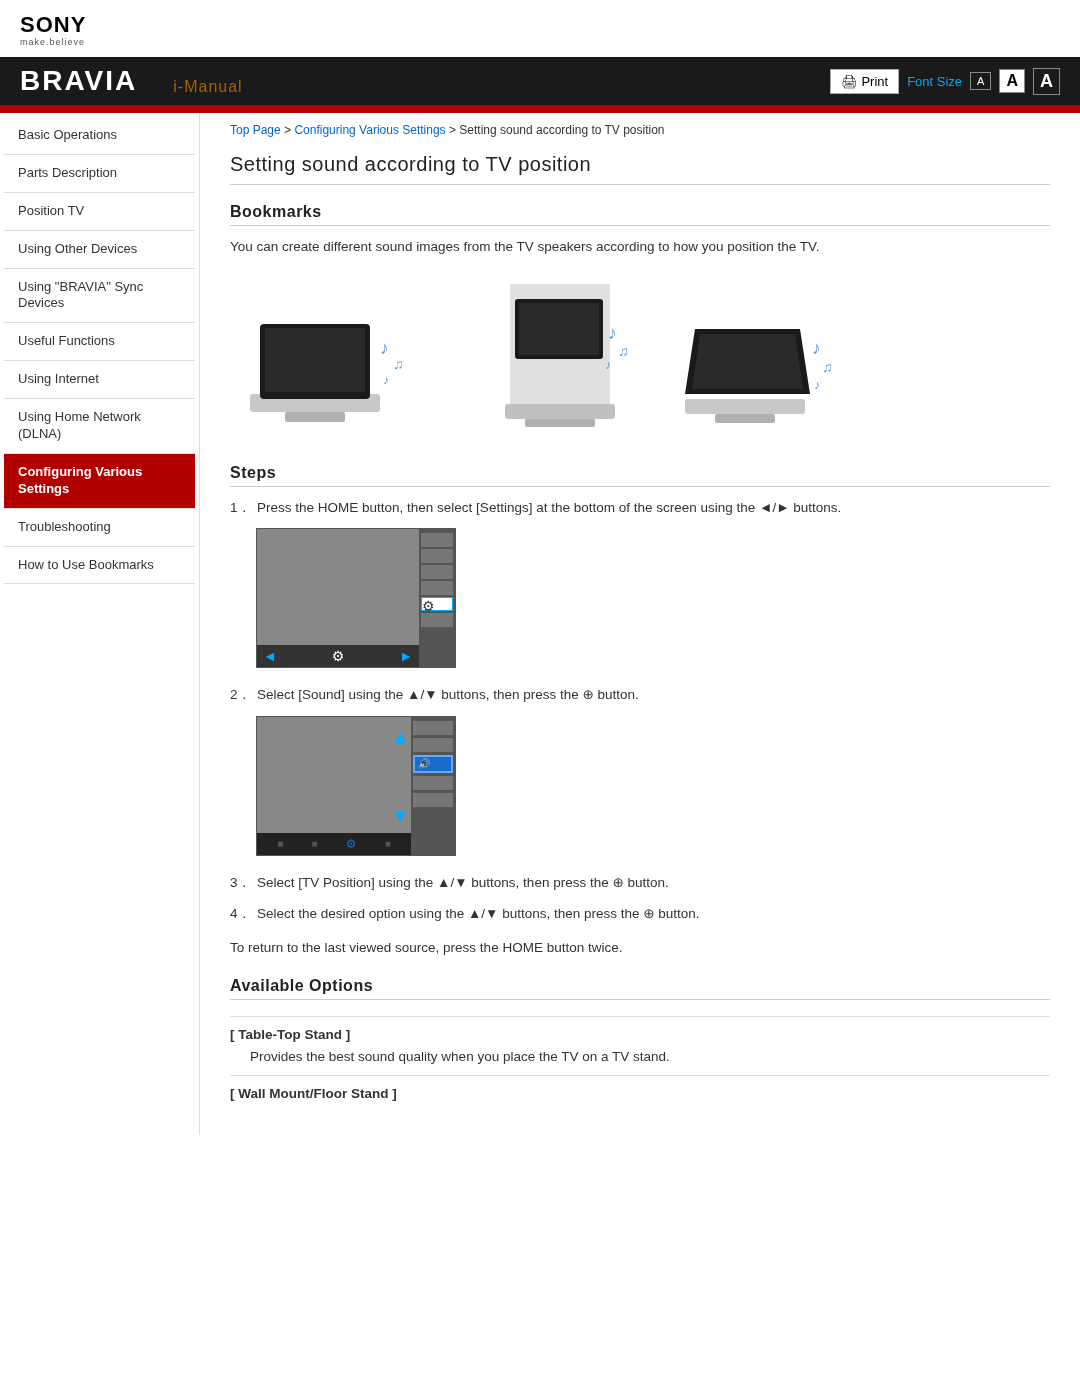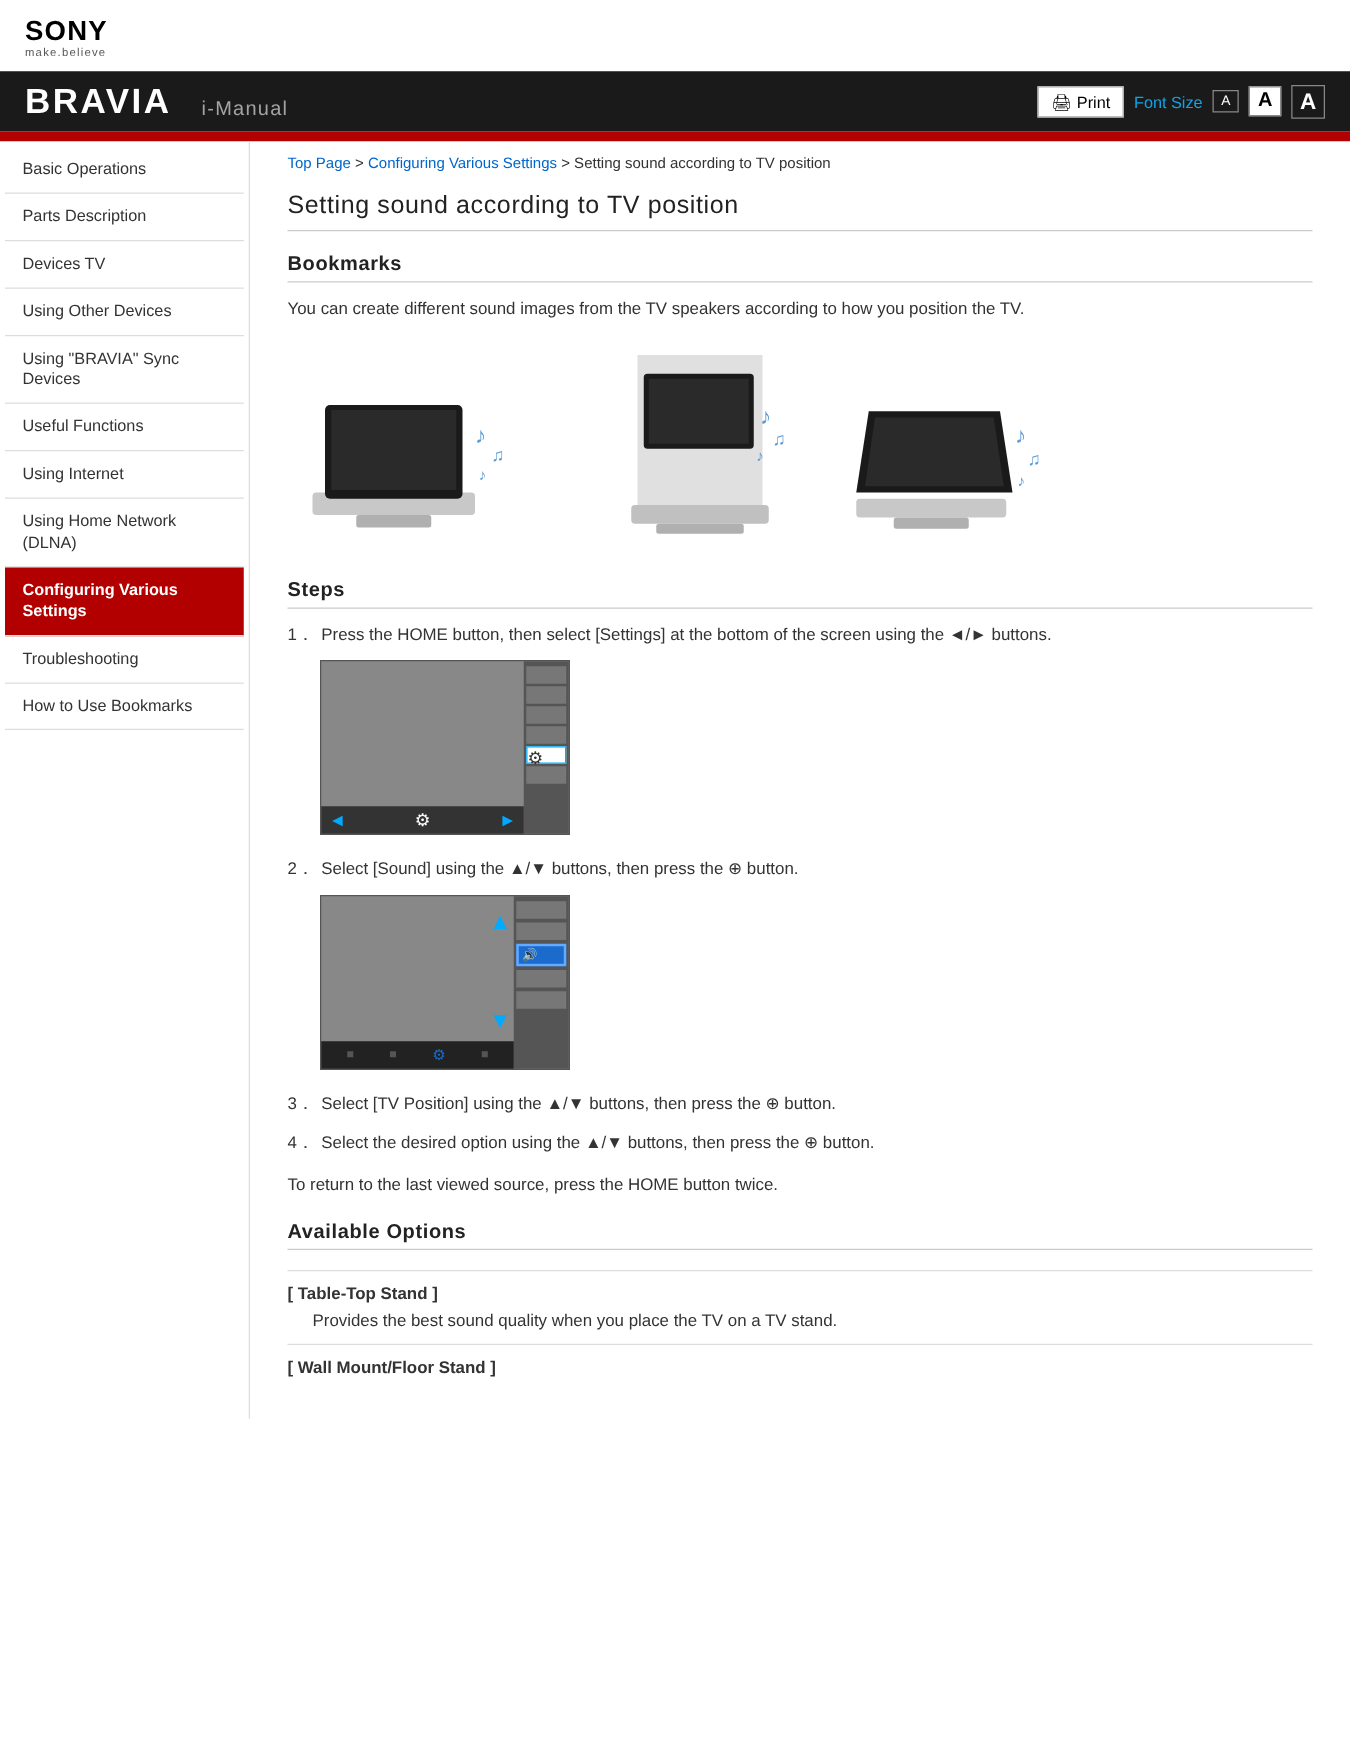--- a/index.html
+++ b/index.html
@@ -1,22 +1,22 @@
 <!DOCTYPE html>
 <html><head>
   <meta charset="utf-8">
   <style>
     * { margin: 0; padding: 0; box-sizing: border-box; }
     body { font-family: Arial, sans-serif; font-size: 14px; color: #333; background: #fff; width: 1080px; }
 
     
     .top-bar { background: #1a1a1a; padding: 8px 20px; display: flex; align-items: center; justify-content: space-between; }
     .bravia-logo { color: #fff; font-size: 28px; font-weight: bold; letter-spacing: 2px; font-family: 'Arial Black', sans-serif; }
-    .imanual-text { color: #a3a3a3; font-size: 16px; margin-left: 16px; letter-spacing: 1px; }
-    .logo-section { display: flex; align-items: flex-end; gap: 8px; }
+    .imanual-text { color: #a16207; font-size: 16px; margin-left: 16px; letter-spacing: 1px; margin-top: 13px; }
+    .logo-section { display: flex; align-items: flex-start; gap: 20px; }
     .header-controls { display: flex; align-items: center; gap: 8px; }
     .print-btn { background: #fff; border: 1px solid #aaa; padding: 4px 10px; font-size: 13px; cursor: pointer; display: flex; align-items: center; gap: 4px; }
     .font-size-label { color: #0ea5e9; font-size: 13px; }
     .font-btn { border: 1px solid #888; color: #fff; background: transparent; padding: 2px 6px; cursor: pointer; }
     .font-btn.active { background: #fff; color: #000; font-weight: bold; font-size: 16px; }
     .font-btn.sm { font-size: 11px; }
     .font-btn.lg { font-size: 18px; font-weight: bold; }
 
     
     .red-stripe { background: #b20000; height: 8px; }
@@ -103,21 +103,21 @@
     <button class="font-btn lg">A</button>
   </div>
 </div>
 <div class="red-stripe"></div>
 
 <div class="main-layout">
 
   <div class="sidebar">
     <div class="sidebar-item">Basic Operations</div>
     <div class="sidebar-item">Parts Description</div>
-    <div class="sidebar-item">Devices TV</div>
+    <div class="sidebar-item">Position TV</div>
     <div class="sidebar-item">Using Other Devices</div>
     <div class="sidebar-item">Using "BRAVIA" Sync Devices</div>
     <div class="sidebar-item">Useful Functions</div>
     <div class="sidebar-item">Using Internet</div>
     <div class="sidebar-item">Using Home Network (DLNA)</div>
     <div class="sidebar-item active">Configuring Various Settings</div>
     <div class="sidebar-item">Troubleshooting</div>
     <div class="sidebar-item">How to Use Bookmarks</div>
   </div>
 

